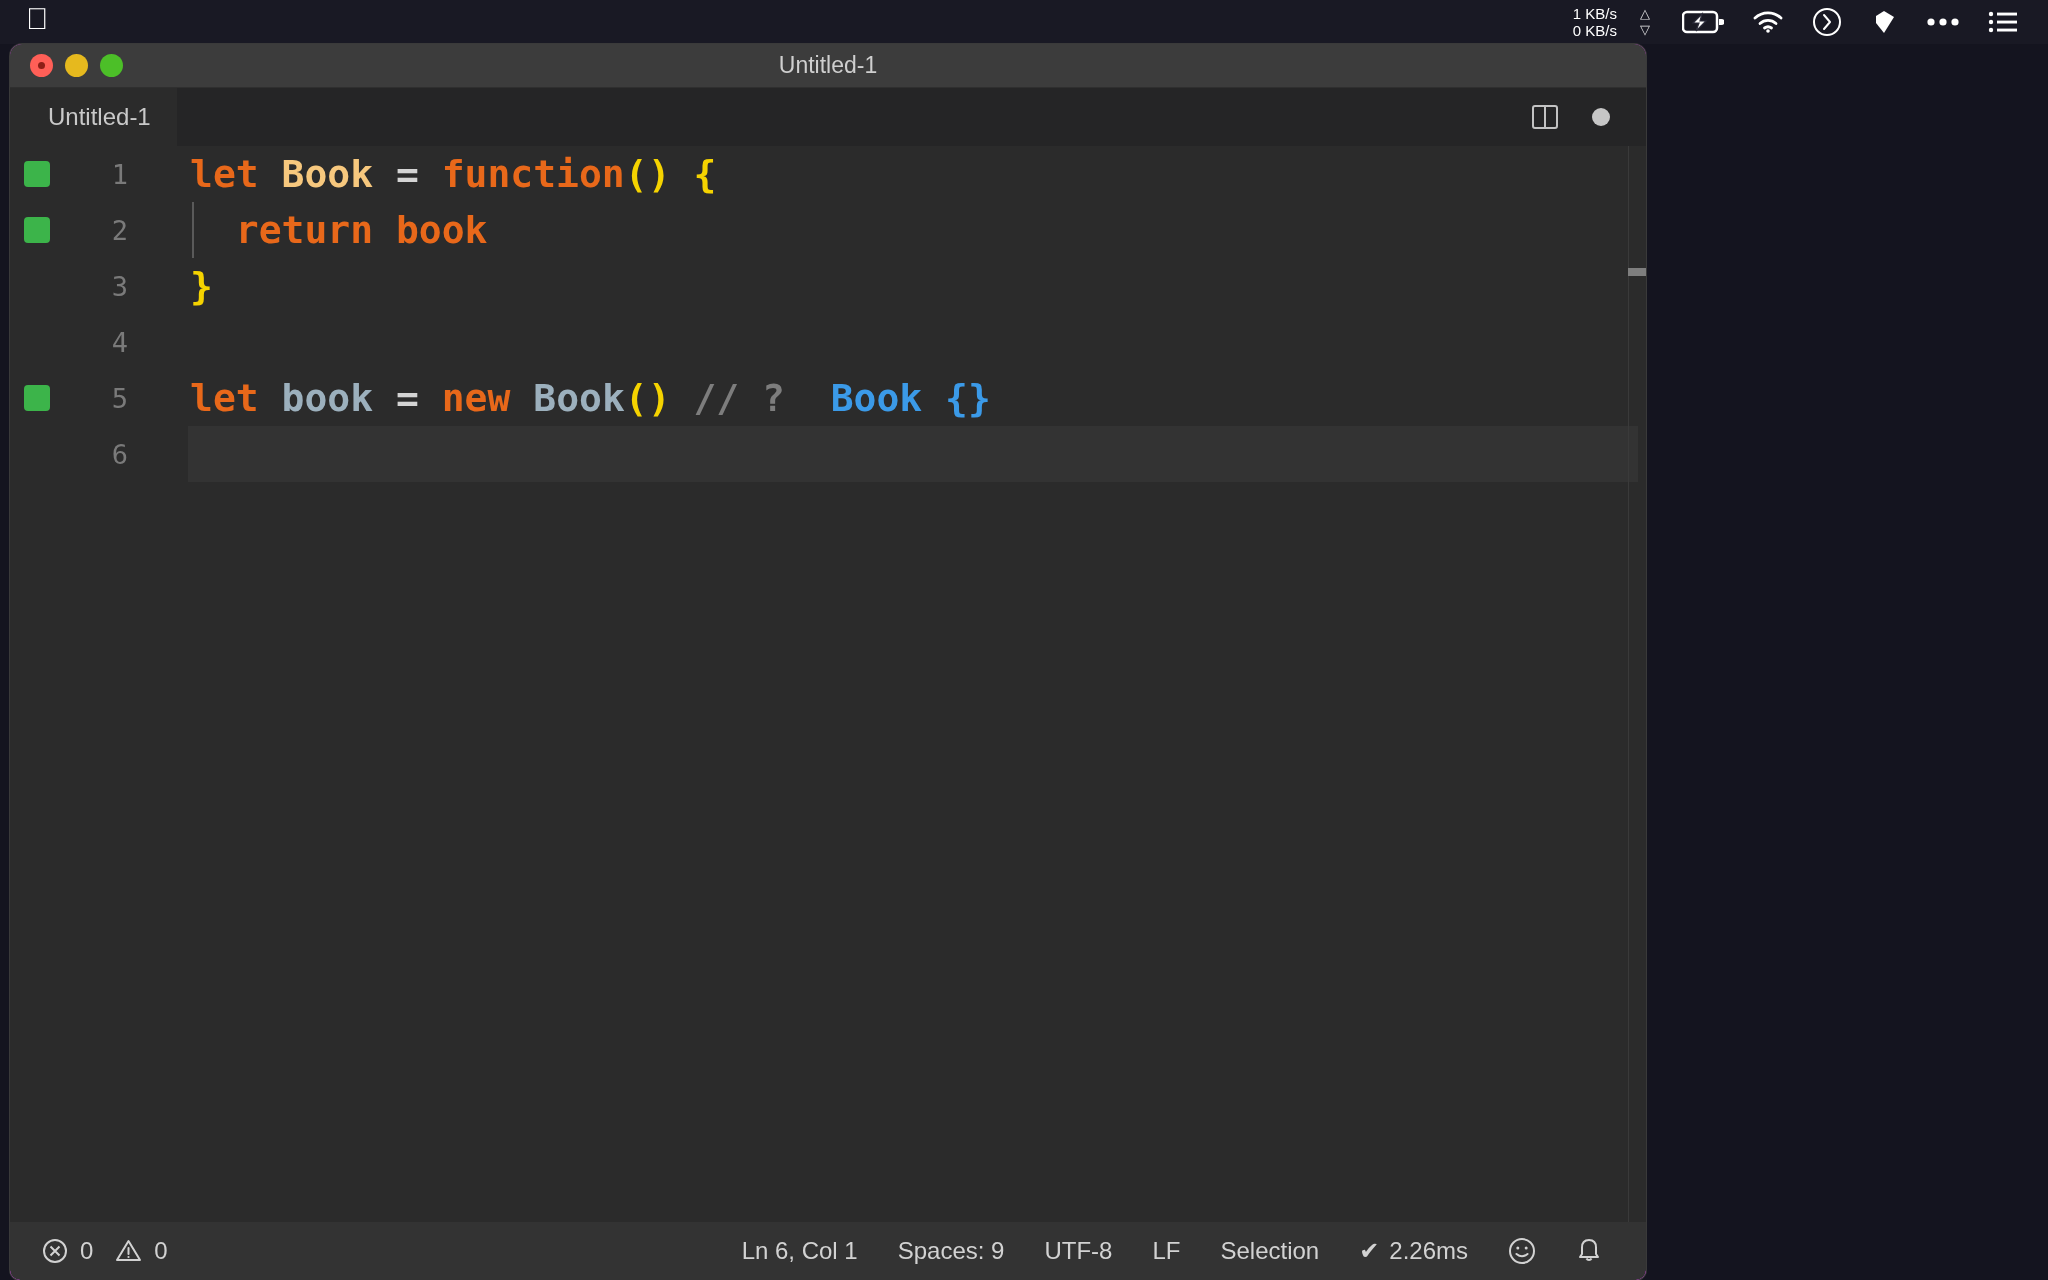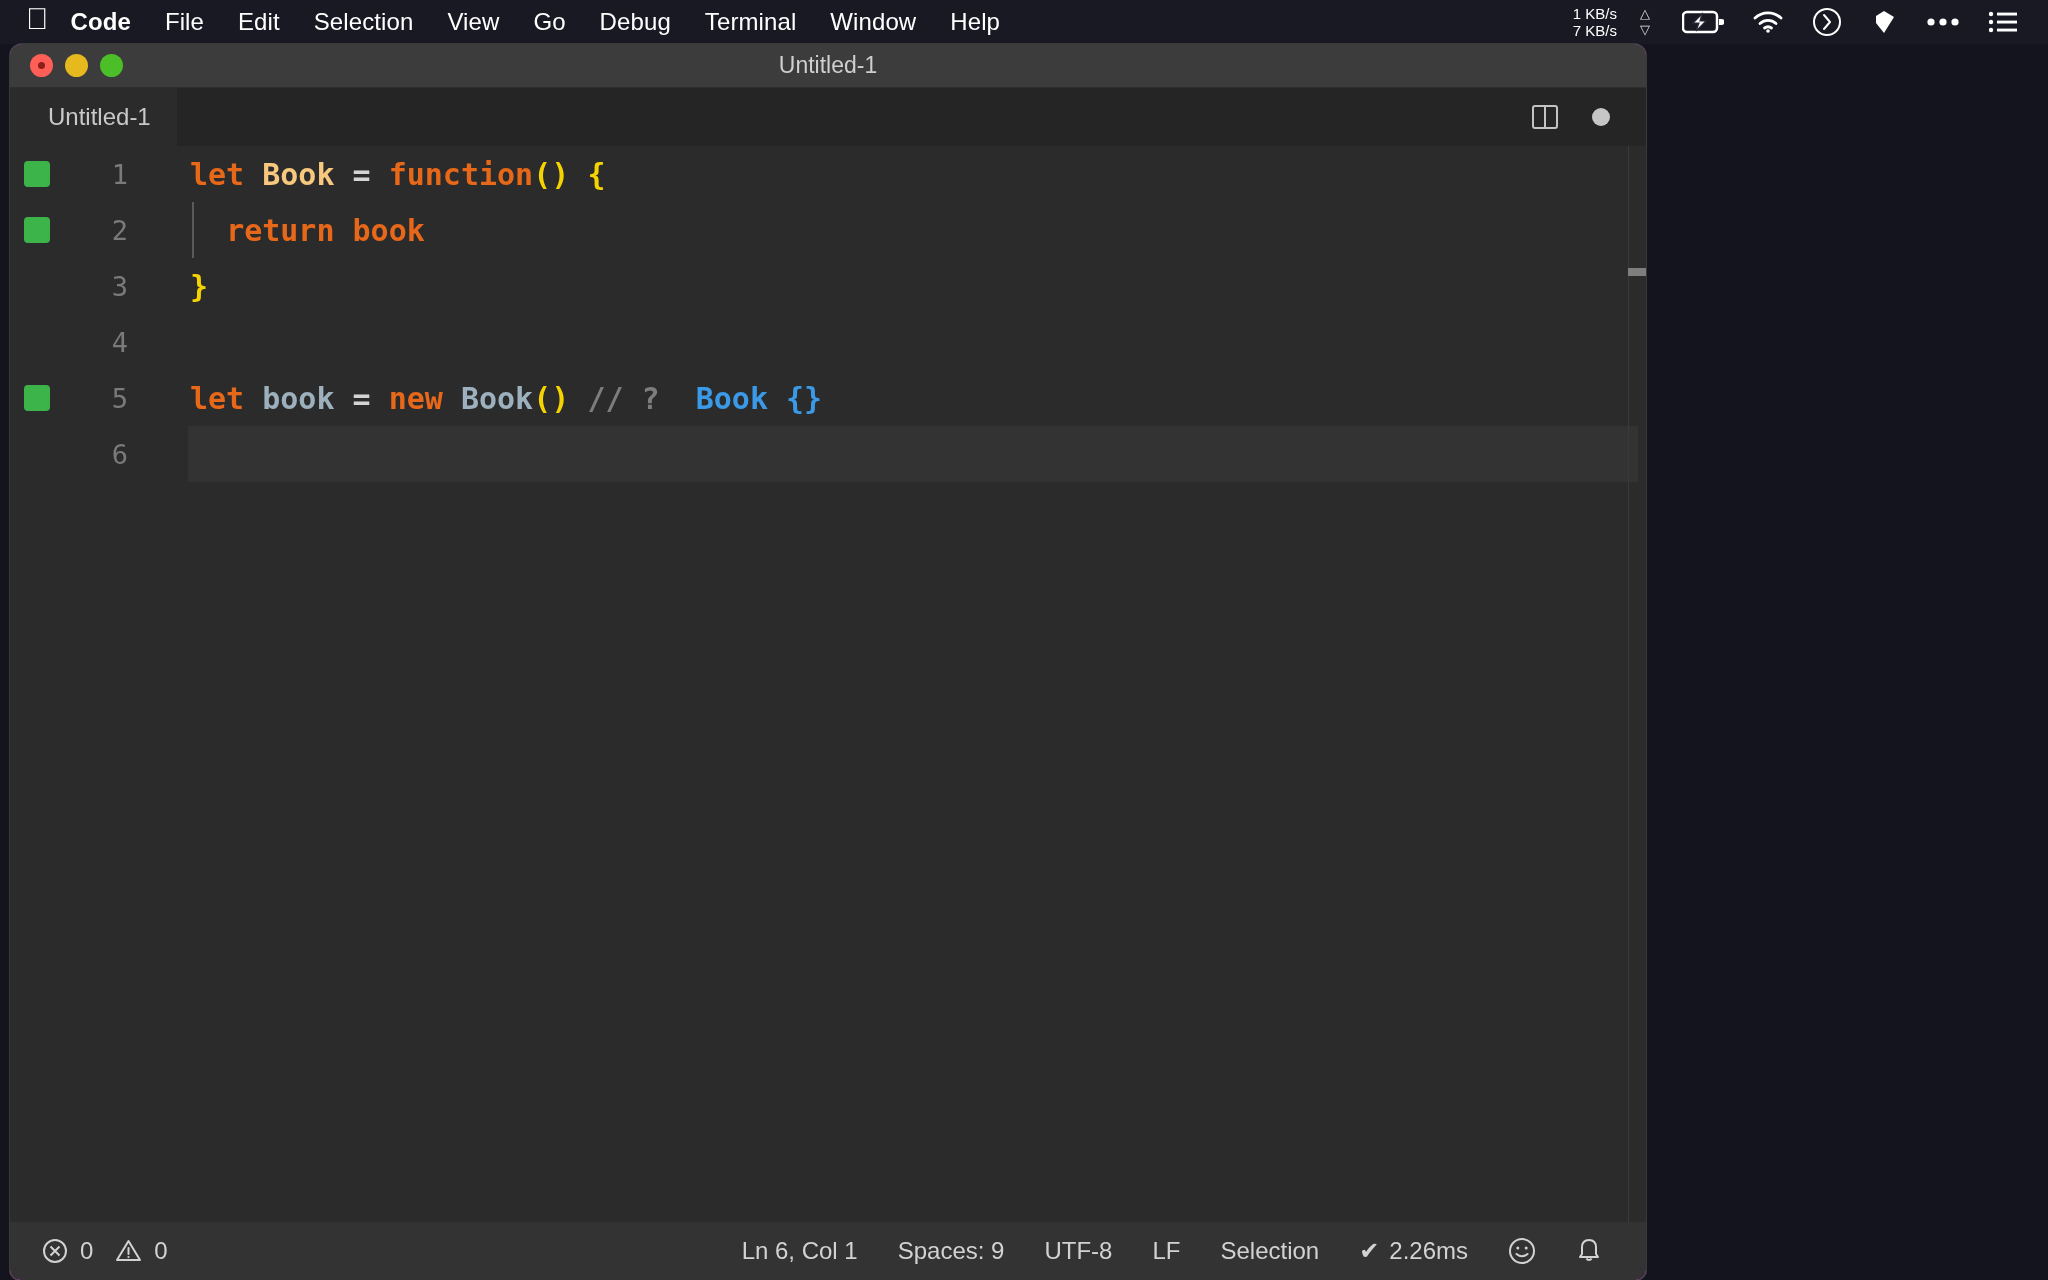--- a/index.html
+++ b/index.html
@@ -129,21 +129,21 @@
   }
   .line-num {
     position:absolute; left:78px; width:40px;
     text-align:right;
     font-family:"DejaVu Sans Mono", monospace;
     font-size:27px; color:#7a7a7a;
   }
   .code-text {
     position:absolute; left:180px;
     font-family:"DejaVu Sans Mono", monospace;
-    font-size:30px;
+    font-size:38px;
     font-weight:bold;
     white-space:pre;
     letter-spacing:0px;
   }
   .indent-guide {
     position:absolute; left:182px; top:0; bottom:0;
     width:2px; background:#5a5a5a;
   }
 
   
@@ -182,38 +182,26 @@
     white-space:nowrap;
   }
   .sb-icon { display:flex; align-items:center; }
   .check { font-size:24px; color:#d2d2d2; }
 </style>
 </head>
 <body>
 
 <div id="menubar">
   <div class="apple-logo"></div>
-  <div id="menu-items" style="display: flex; align-items: center;">
-      <div class="menu-item bold">Code</div>
-      <div class="menu-item">File</div>
-      <div class="menu-item">Edit</div>
-      <div class="menu-item">Selection</div>
-      <div class="menu-item">View</div>
-      <div class="menu-item">Go</div>
-      <div class="menu-item">Debug</div>
-      <div class="menu-item">Terminal</div>
-      <div class="menu-item">Window</div>
-      <div class="menu-item">Help</div>
-    </div>
 
   <div id="menubar-right">
     <div class="net-speed">
       <div class="vals">
         <div>1 KB/s</div>
-        <div>7 KB/s</div>
+        <div>0 KB/s</div>
       </div>
       <div class="arrows">
         <span>△</span>
         <span>▽</span>
       </div>
     </div>
 
     <div class="tray-icon">
       <svg width="42" height="24" viewBox="0 0 42 24">
         <rect x="1" y="2" width="34" height="20" rx="4" fill="none" stroke="#fff" stroke-width="2.5"></rect>

